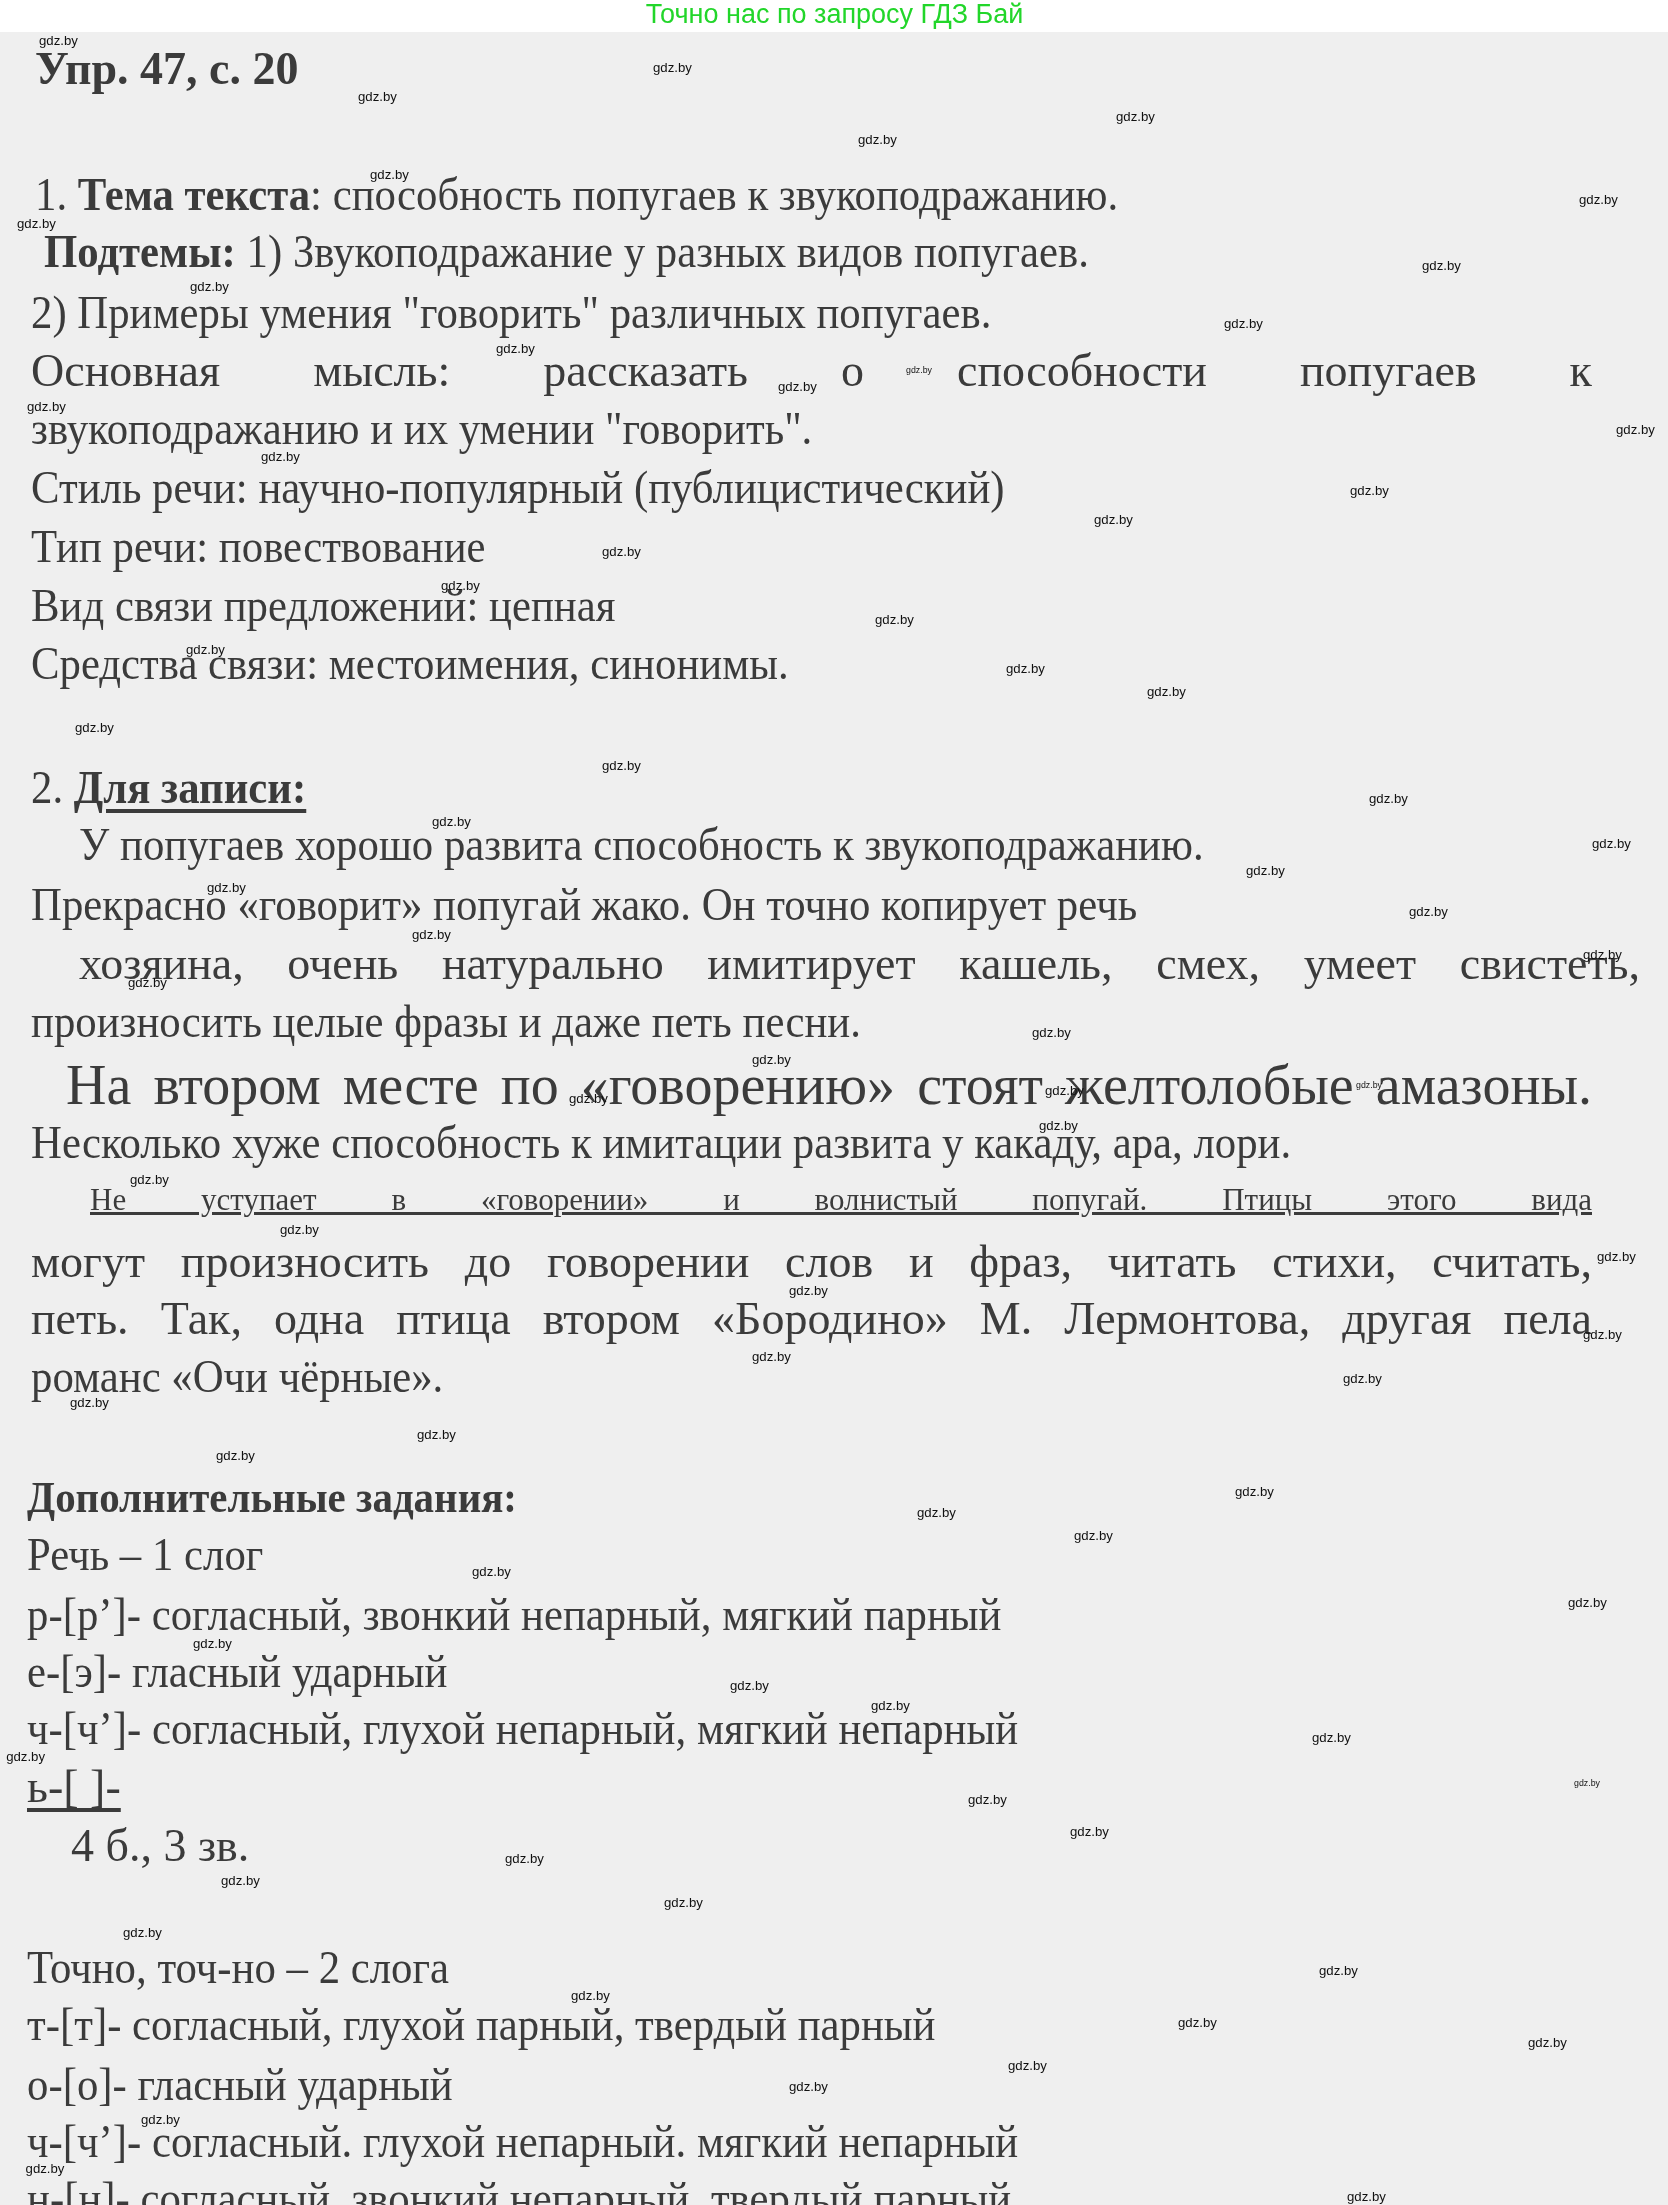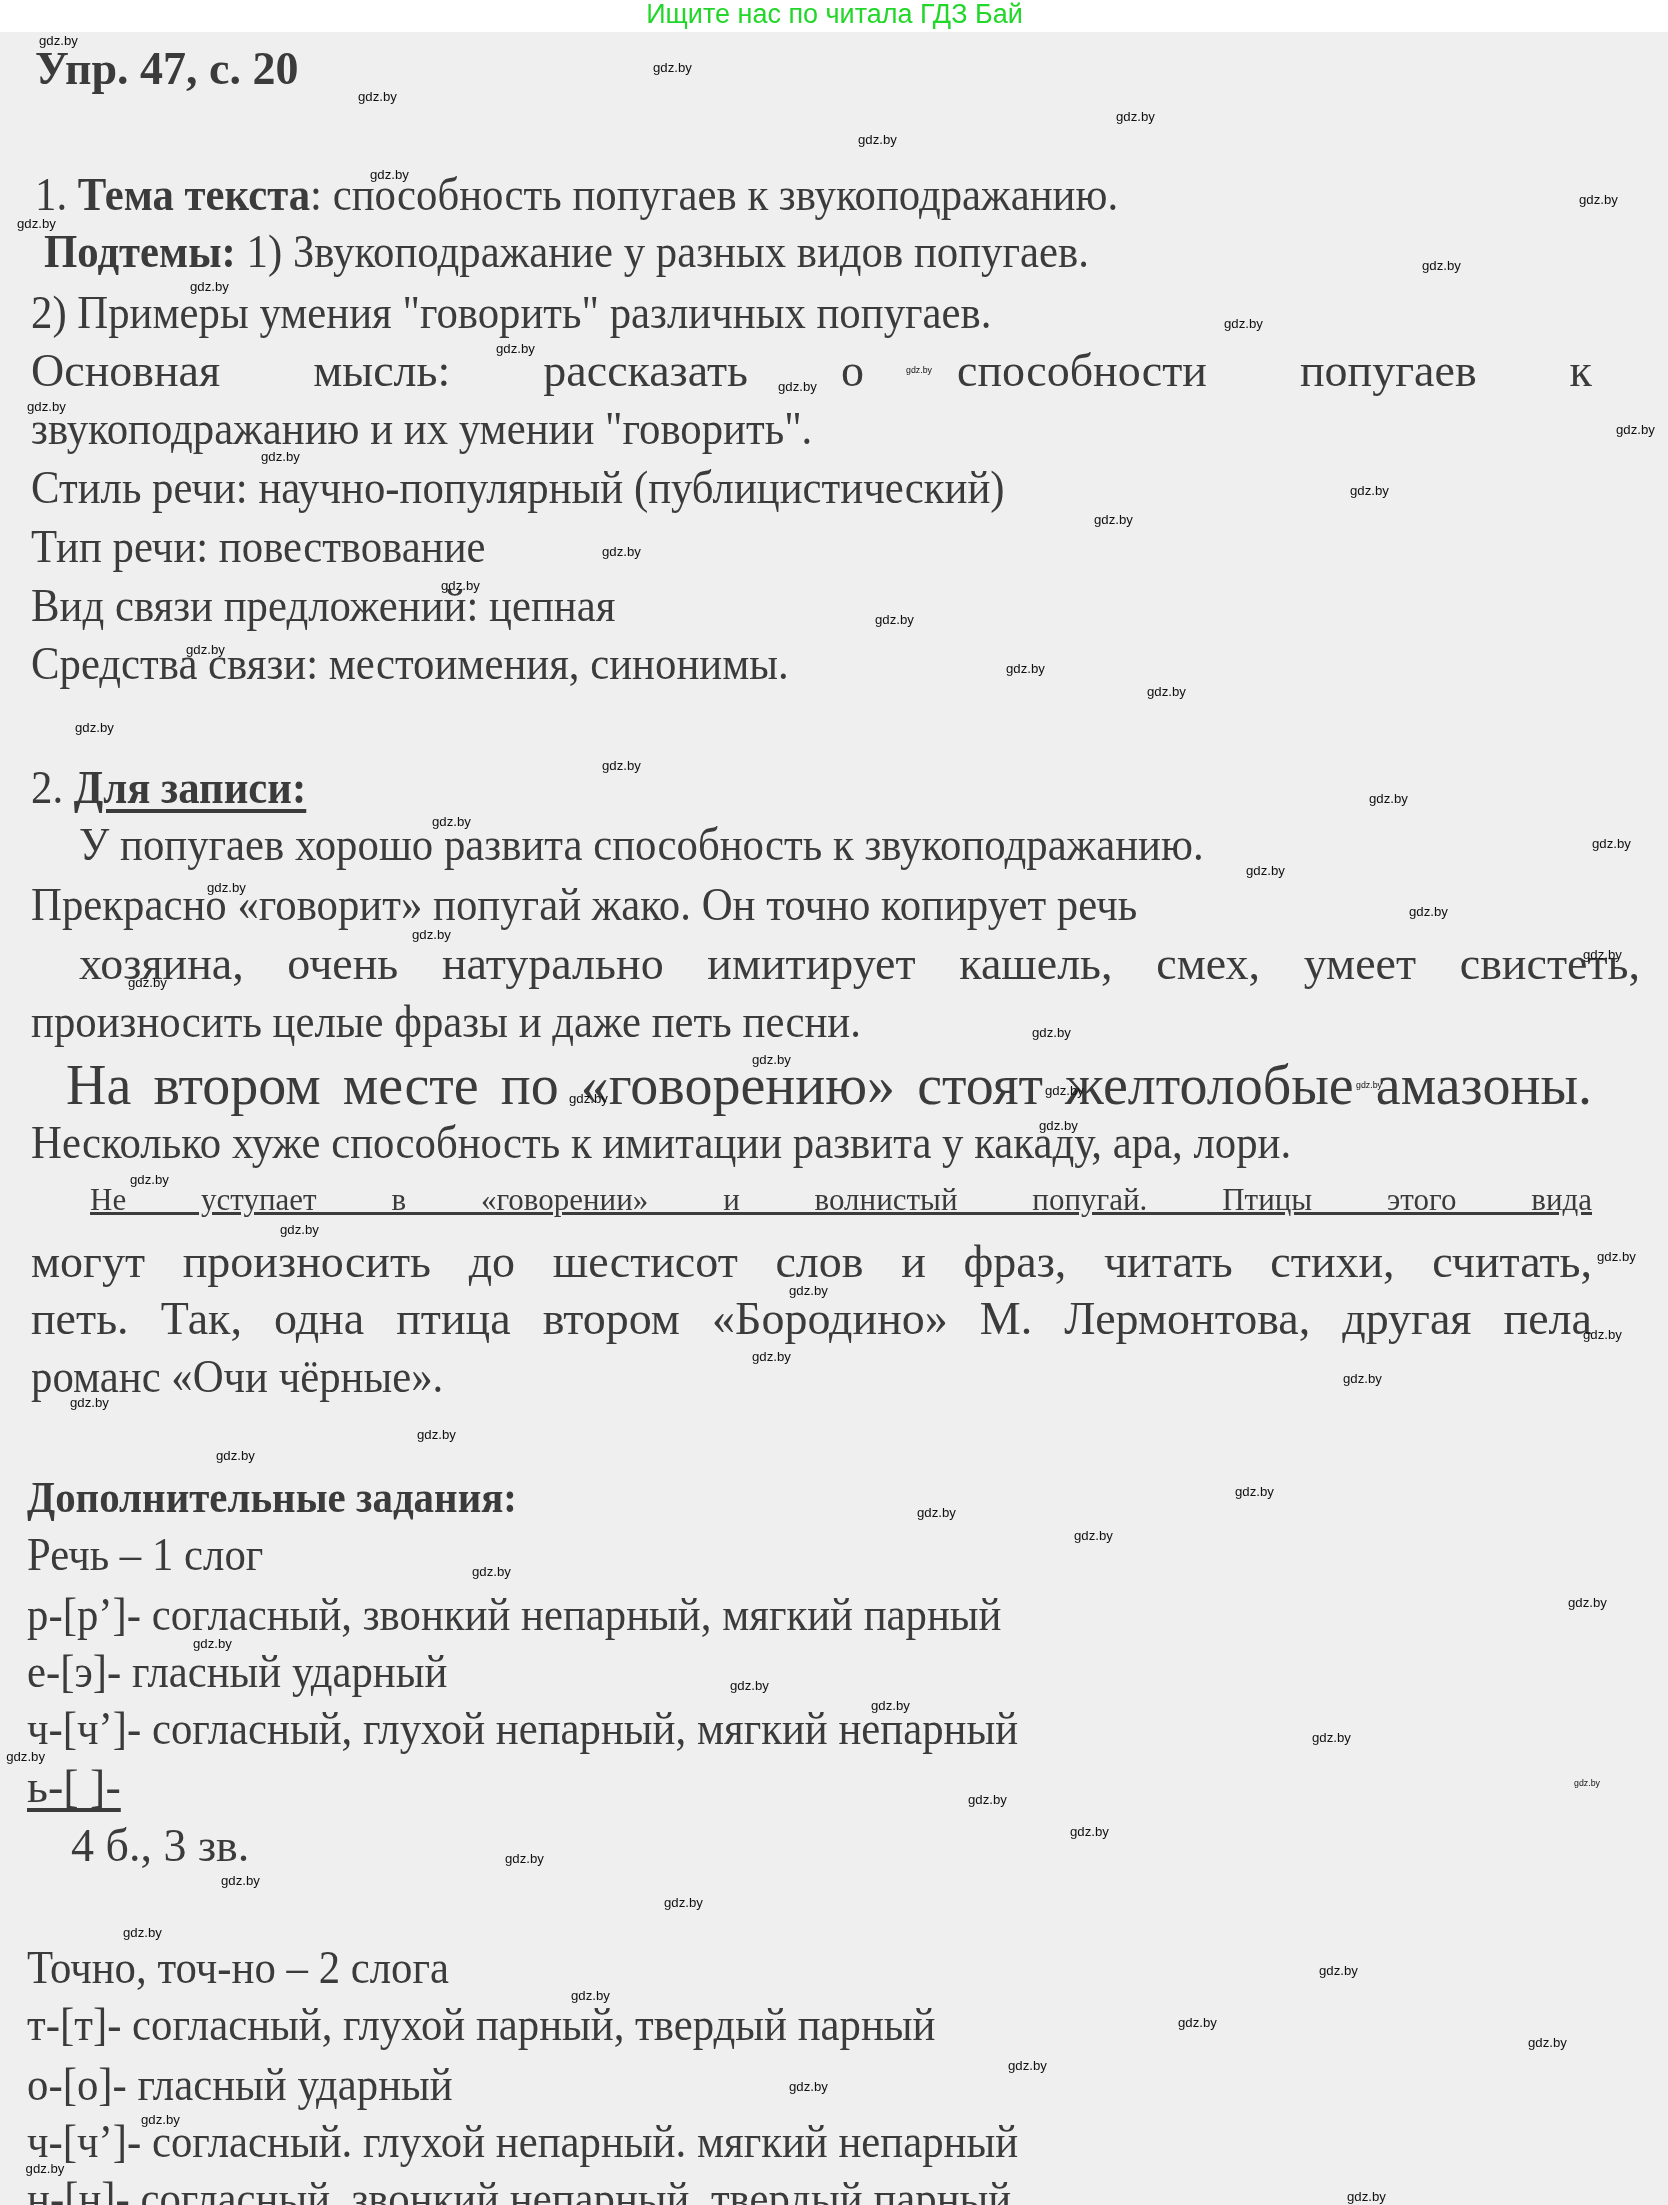--- a/index.html
+++ b/index.html
@@ -15,21 +15,21 @@
   .u { text-decoration:underline; text-decoration-thickness:3.5px; text-underline-offset:6.2px; }
   .justify { text-align:justify; text-align-last:justify; }
   .wm { position:absolute; font-family:"Liberation Sans", sans-serif; font-size:13.2px; color:#111;
         line-height:14px; }
   .wm.s { font-size:8.8px; }
 </style>
 </head>
 <body>
 
 <div class="top-banner">
-  <span>Ищите нас по читала ГДЗ Бай</span>
+  <span>Точно нас по запросу ГДЗ Бай</span>
 </div>
 
 <div class="page"></div>
 
 <div class="ln" style="top:42px;left:35px;font-size:46px;font-weight:bold;">Упр. 47, с. 20</div>
 
 <div class="ln" style="top:168px;left:35px;font-size:46px;transform:scaleX(0.93);"><span>1.</span> <b>Тема текста</b><span>: способность попугаев к звукоподражанию.</span></div>
 
 <div class="ln" style="top:225px;left:44px;font-size:46px;transform:scaleX(0.93);"><b>Подтемы:</b><span> 1) Звукоподражание у разных видов попугаев.</span></div>
 
@@ -53,21 +53,21 @@
 
 <div class="ln" style="top:761px;left:31px;font-size:46px;transform:scaleX(0.93);"><span>2.</span> <b class="u">Для записи:</b></div>
 
 <div class="ln" style="top:818px;left:79px;font-size:46px;transform:scaleX(0.93);">У попугаев хорошо развита способность к звукоподражанию.</div>
 <div class="ln" style="top:878px;left:31px;font-size:46px;transform:scaleX(0.93);">Прекрасно «говорит» попугай жако. Он точно копирует речь</div>
 <div class="ln justify" style="top:937px;left:31px;width:1561px;font-size:46px;margin-left:48px;">хозяина, очень натурально имитирует кашель, смех, умеет свистеть,</div>
 <div class="ln" style="top:995px;left:31px;font-size:46px;transform:scaleX(0.93);">произносить целые фразы и даже петь песни.</div>
 <div class="ln justify" style="top:1059px;left:66px;width:1526px;font-size:56px;">На втором месте по «говорению» стоят желтолобые амазоны.</div>
 <div class="ln" style="top:1116px;left:31px;font-size:46px;transform:scaleX(0.93);">Несколько хуже способность к имитации развита у какаду, ара, лори.</div>
 <div class="ln justify" style="top:1173px;left:90px;width:1502px;font-size:31px;text-decoration:underline;">Не уступает в «говорении» и волнистый попугай. Птицы этого вида</div>
-<div class="ln justify" style="top:1235px;left:31px;width:1561px;font-size:46px;">могут произносить до шестисот слов и фраз, читать стихи, считать,</div>
+<div class="ln justify" style="top:1235px;left:31px;width:1561px;font-size:46px;">могут произносить до говорении слов и фраз, читать стихи, считать,</div>
 <div class="ln justify" style="top:1292px;left:31px;width:1561px;font-size:46px;">петь. Так, одна птица втором «Бородино» М. Лермонтова, другая пела</div>
 <div class="ln" style="top:1350px;left:31px;font-size:46px;transform:scaleX(0.93);">романс «Очи чёрные».</div>
 
 <div class="ln" style="top:1471px;left:27px;font-size:44px;font-weight:bold;transform:scaleX(0.93);">Дополнительные задания:</div>
 
 <div class="ln" style="top:1528px;left:27px;font-size:46px;transform:scaleX(0.93);">Речь – 1 слог</div>
 <div class="ln" style="top:1588px;left:27px;font-size:46px;transform:scaleX(0.93);">р-[р’]- согласный, звонкий  непарный, мягкий  парный</div>
 <div class="ln" style="top:1645px;left:27px;font-size:46px;transform:scaleX(0.93);">е-[э]- гласный ударный</div>
 <div class="ln" style="top:1702px;left:27px;font-size:46px;transform:scaleX(0.93);">ч-[ч’]- согласный, глухой непарный, мягкий непарный</div>
 <div class="ln u" style="top:1760px;left:27px;font-size:46px;">ь-[ ]-</div>

